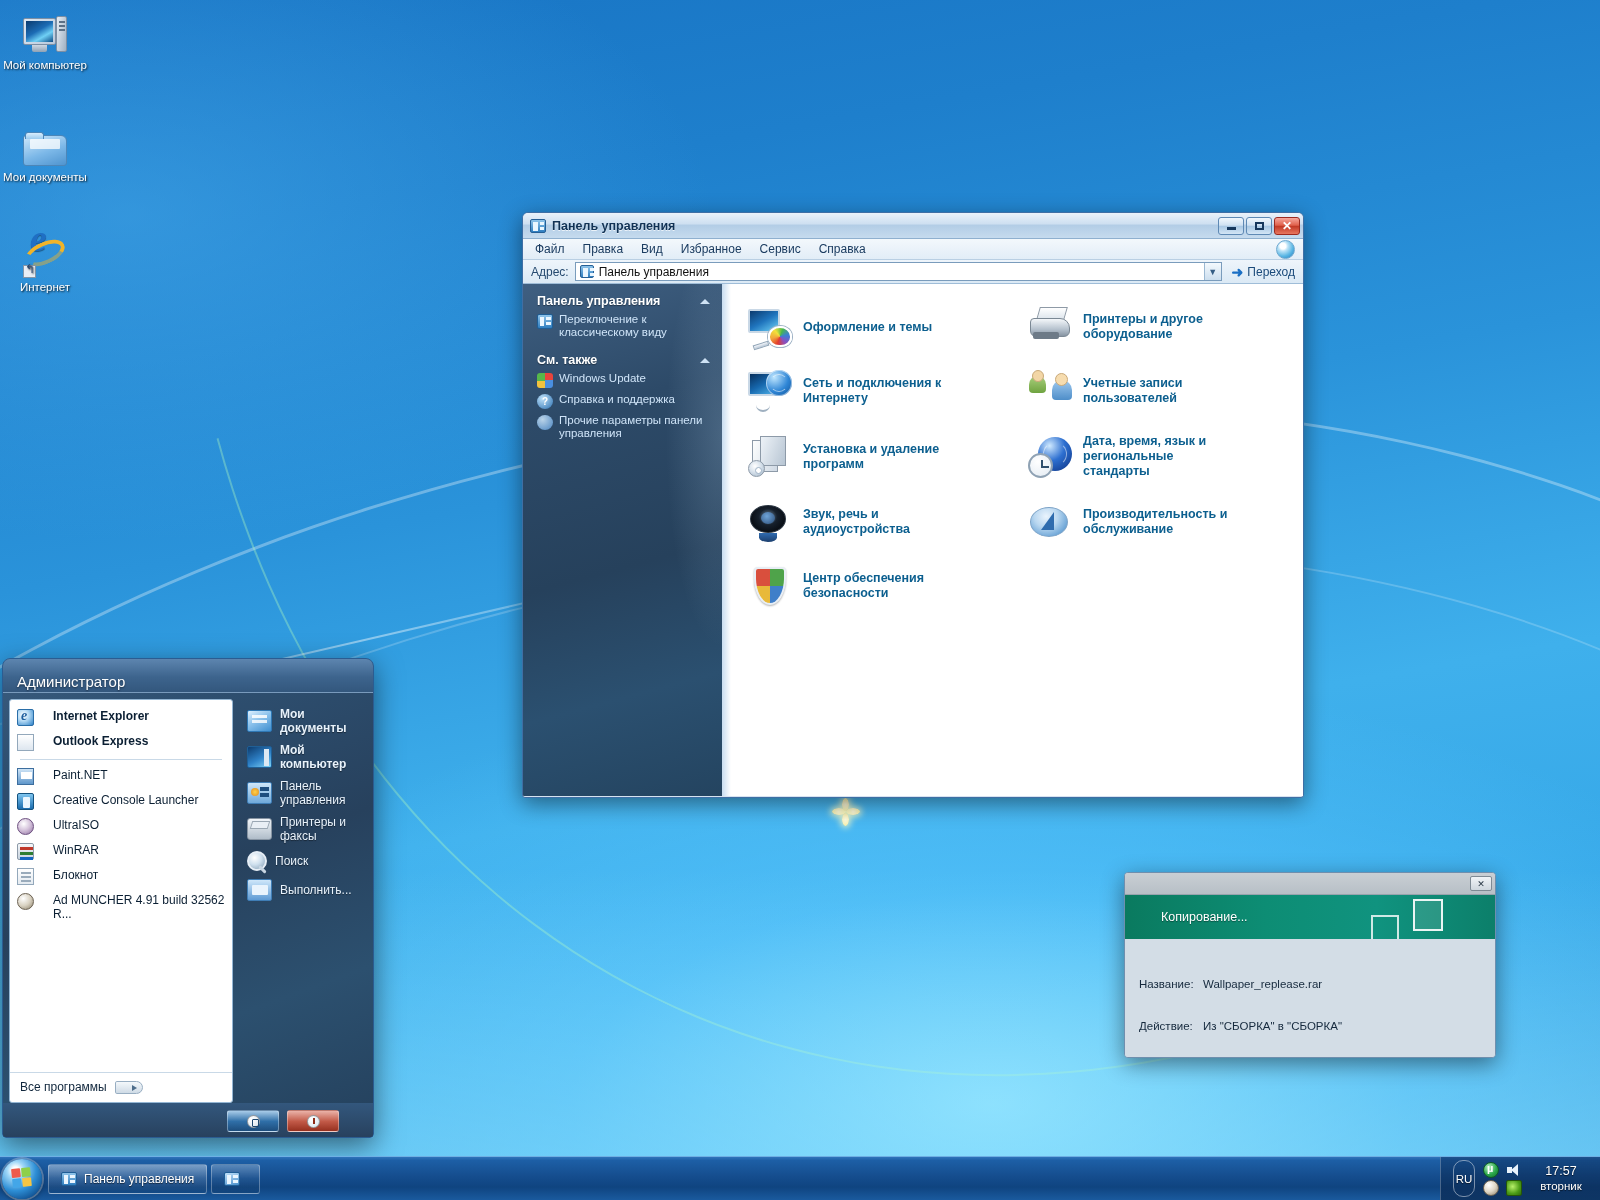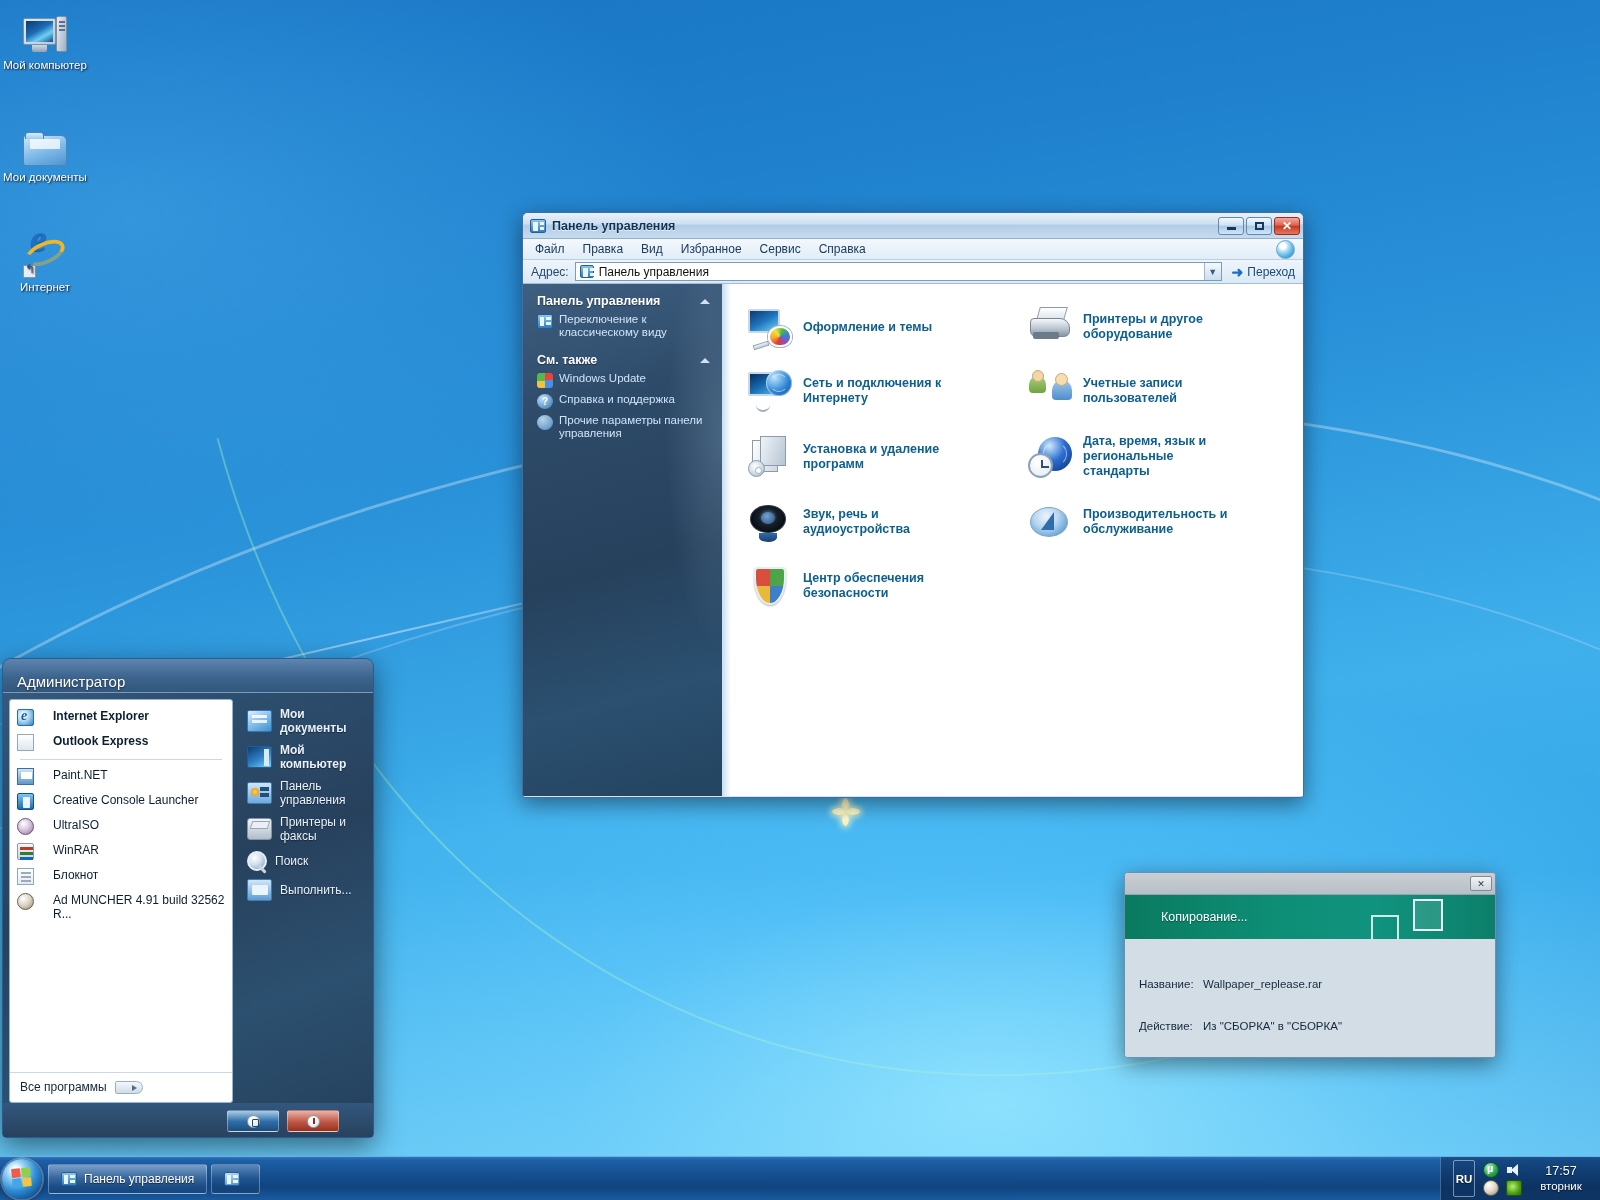--- a/index.html
+++ b/index.html
@@ -475,23 +475,23 @@
   .taskbtn .tico::after{content:"";position:absolute;left:8px;top:2px;width:5px;height:3px;background:#eaf6ff;box-shadow:0 5px 0 #eaf6ff;}
   .taskbtn .tico.folder{ background:linear-gradient(160deg,#bfe0fa,#4a8fcb); }
 
   #tray {
     margin-left:auto; height:100%; display:flex; align-items:center; gap:8px;
     padding: 0 10px 0 12px;
     background: linear-gradient(to bottom, rgba(15,55,105,.55), rgba(10,40,80,.75));
     border-left:1px solid rgba(255,255,255,.25);
   }
   #lang {
-    width:22px;height:37px;border:1px solid rgba(255,255,255,.45);border-radius:2px;
+    width:22px;height:37px;border:1px solid rgba(255,255,255,.45);border-radius:10px;
     display:flex;align-items:center;justify-content:center;
-    color:#fff;font-size:11.5px;font-weight:bold;text-shadow:0 1px 1px rgba(0,0,0,.6);
+    color:#fff;font-size:11.5px;font-weight:normal;text-shadow:0 1px 1px rgba(0,0,0,.6);
   }
   .trayicons { display:grid; grid-template-columns: repeat(2,18px); gap:2px 5px; align-items:center;}
   .tri { width:16px;height:16px;position:relative; }
   .tri.utorrent{border-radius:50%;background:radial-gradient(circle at 35% 30%,#b8f0c4,#2aa84a 55%,#13702f);border:1px solid #0d5a24;}
   .tri.utorrent::after{content:"µ";position:absolute;left:3px;top:-1px;color:#fff;font-size:11px;font-weight:bold;}
   .tri.speaker{}
   .tri.speaker::before{content:"";position:absolute;left:1px;top:5px;width:5px;height:6px;background:#e8f2fb;}
   .tri.speaker::after{content:"";position:absolute;left:5px;top:2px;width:0;height:0;
     border-top:6px solid transparent;border-bottom:6px solid transparent;border-right:7px solid #e8f2fb;}
   .tri.bug{border-radius:50%;background:radial-gradient(circle at 35% 30%,#fff,#ded5c4 50%,#8a7f68);border:1px solid #6b6152;}

